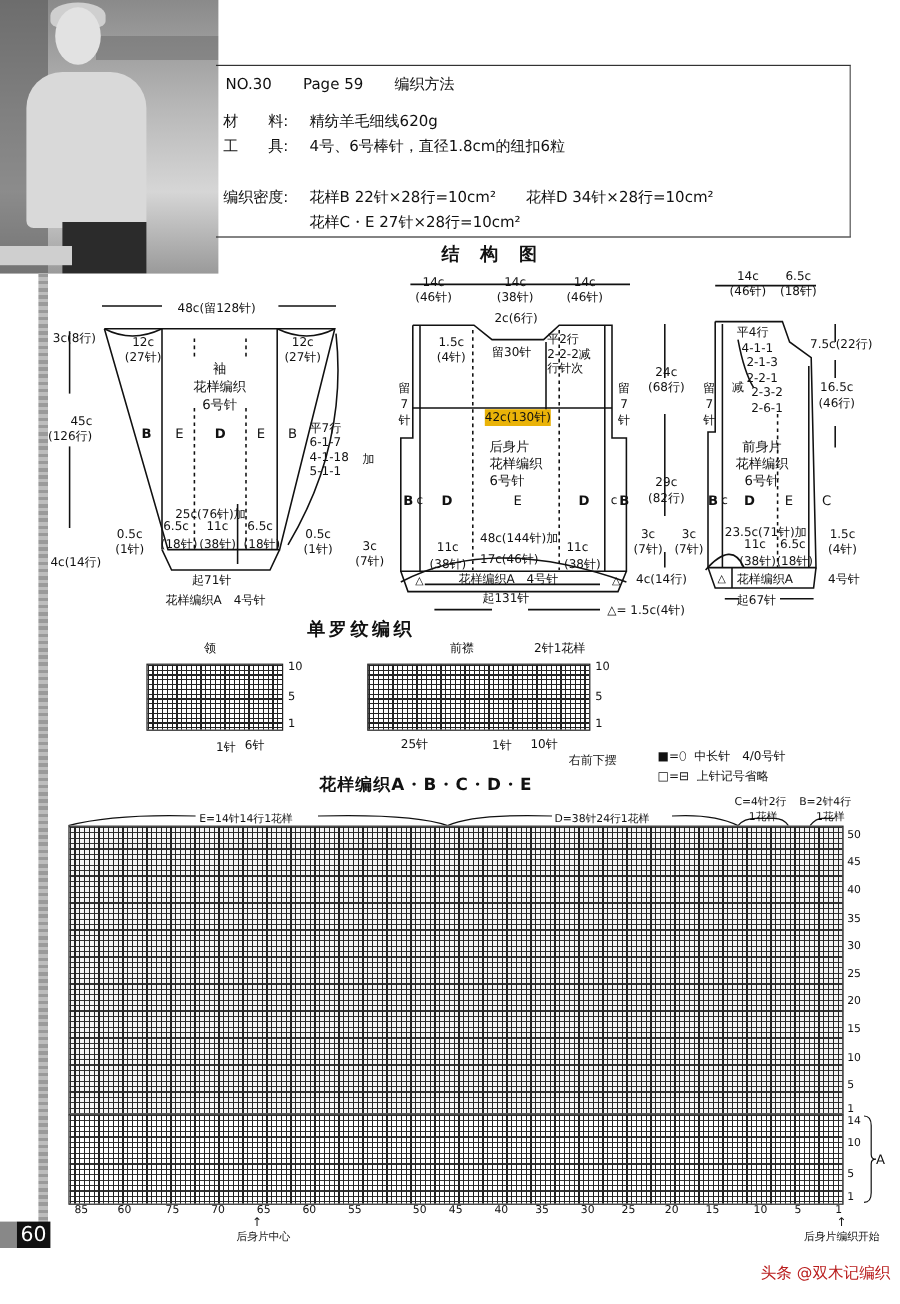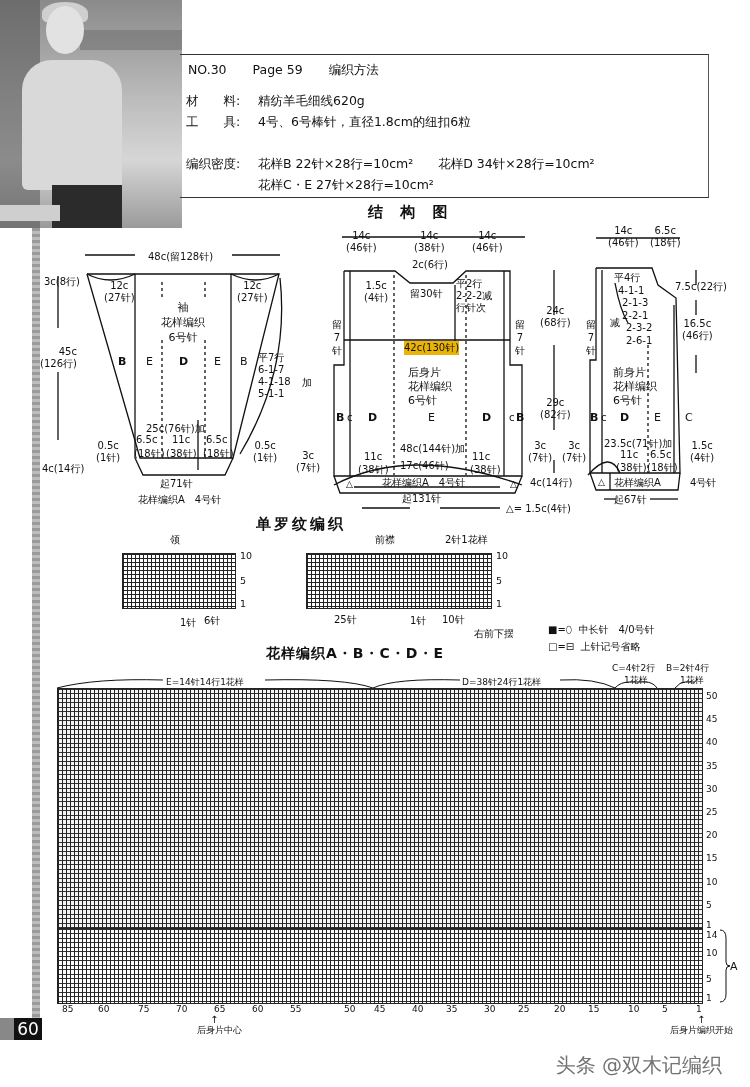--- a/index.html
+++ b/index.html
@@ -26,21 +26,21 @@
   .t-sm { font-size:10px; white-space:nowrap; }
   .t-md { font-size:11px; white-space:nowrap; }
   svg text { font-family:"DejaVu Sans", sans-serif; }
   .chart { border:1px solid #222; background:
       repeating-linear-gradient(90deg,#222 0 1px,transparent 1px 4px),
       repeating-linear-gradient(180deg,#222 0 1px,transparent 1px 4px),#fff; }
   .chart-dense { background:
       repeating-linear-gradient(90deg,#222 0 1px,transparent 1px 4px),
       repeating-linear-gradient(180deg,#333 0 1px,transparent 1px 4.5px),#f4f4f4; }
   .num { font-size:9.5px; }
-  .watermark { right:28px; top:1052px; font-size:20px; color:#737373; }
+  .watermark { right:8px; top:1052px; font-size:13px; color:#b91c1c; }
 </style>
 </head>
 <body>
 
 <div class="abs photo">
   <div class="bg1"></div>
     <div class="bg2"></div>
   <div class="body"></div>
     <div class="hair"></div>
     <div class="head"></div>
@@ -276,21 +276,21 @@
 <div class="abs t-sm" style="left:675px;top:280px">7.5c(22行)</div>
 <div class="abs t-sm" style="left:682px;top:318px;text-align:center">
   <div>16.5c</div>
     <div>(46行)</div>
 </div>
 <div class="abs t-sm" style="left:586px;top:318px;line-height:13px;text-align:center">
   <div>留</div>
     <div>7</div>
     <div>针</div>
 </div>
-<div class="abs t-md" style="left:613px;top:366px;text-align:left;line-height:14px">
+<div class="abs t-md" style="left:613px;top:366px;text-align:center;line-height:14px">
   <div>前身片</div>
     <div>花样编织</div>
     <div>6号针</div>
 </div>
 <div class="abs t-md" style="left:590px;top:411px;font-weight:bold">B</div>
 <div class="abs t-sm" style="left:601px;top:412px">c</div>
 <div class="abs t-md" style="left:620px;top:411px;font-weight:bold">D</div>
 <div class="abs t-md" style="left:654px;top:411px">E</div>
 <div class="abs t-md" style="left:685px;top:411px">C</div>
 <div class="abs t-sm" style="left:604px;top:437px">23.5c(71针)加</div>

